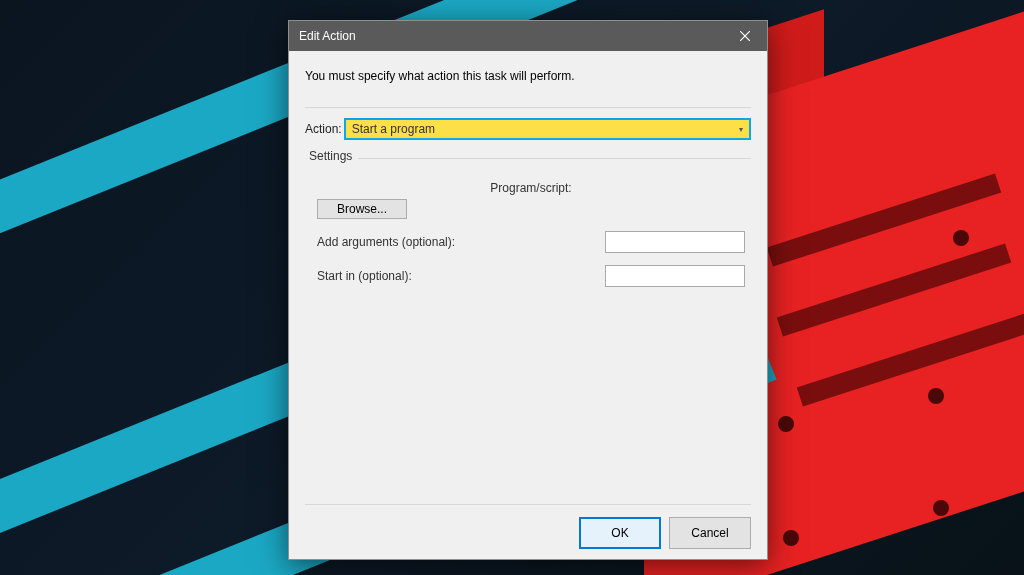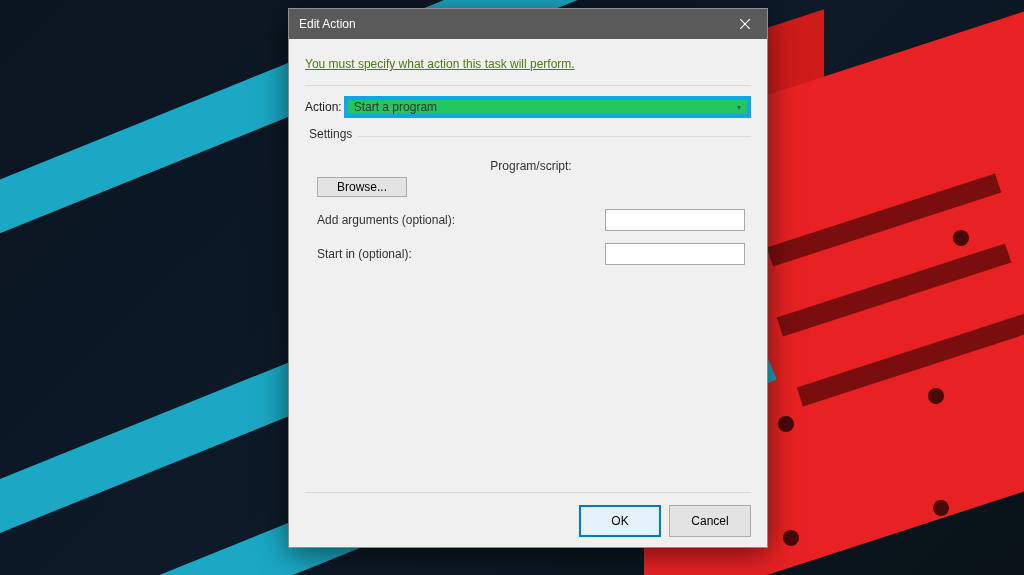--- a/index.html
+++ b/index.html
@@ -31,21 +31,21 @@
     .bolt1 { top: 230px; right: 55px; }
     .bolt2 { top: 388px; right: 80px; }
     .bolt3 { top: 416px; right: 230px; }
     .bolt4 { top: 500px; right: 75px; }
     .bolt5 { top: 530px; right: 225px; }
 
     
     .dialog {
       position: absolute;
       left: 288px;
-      top: 8px;
+      top: 20px;
       width: 480px;
       height: 540px;
       background: #f0f0f0;
       box-shadow: 0 6px 28px rgba(0,0,0,0.55);
       display: flex;
       flex-direction: column;
       border: 1px solid #8f8f8f;
     }
     .titlebar {
       height: 30px;
@@ -68,42 +68,41 @@
     .titlebar .close svg { width: 10px; height: 10px; stroke: #fff; stroke-width: 1.2; }
 
     .content {
       flex: 1;
       padding: 14px 16px 10px 16px;
       color: #222;
       display: flex;
       flex-direction: column;
     }
     .instruction {
-      margin: 4px 0 14px 0;
-      color: #4d7c0f;
-      font-size: 12px;
-      text-decoration: underline;
+      margin: 4px 0 24px 0;
+      color: #000000;
+      font-size: 12px;
     }
     .hr-line {
       border: none;
       border-top: 1px solid #d8d8d8;
       margin: 0 0 10px 0;
     }
     .action-row {
       display: flex;
       align-items: center;
       gap: 2px;
       margin-bottom: 12px;
     }
     .action-label { width: auto; font-size: 12px; }
     .action-select {
       flex: 1;
       height: 22px;
-      background: #22c55e;
-      border: 4px solid #0ea5e9;
+      background: #fde047;
+      border: 2px solid #0ea5e9;
       padding: 0 22px 0 6px;
       font-size: 12px;
       color: #333;
       position: relative;
       display: flex;
       align-items: center;
     }
     .action-select .chev {
       position: absolute;
       right: 6px;

